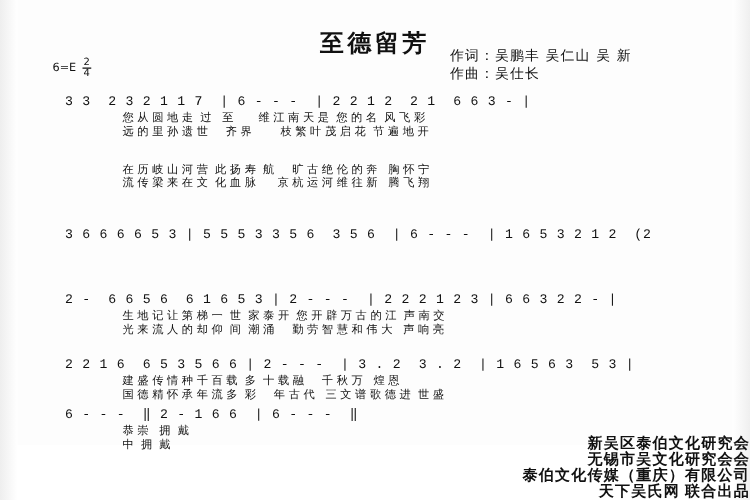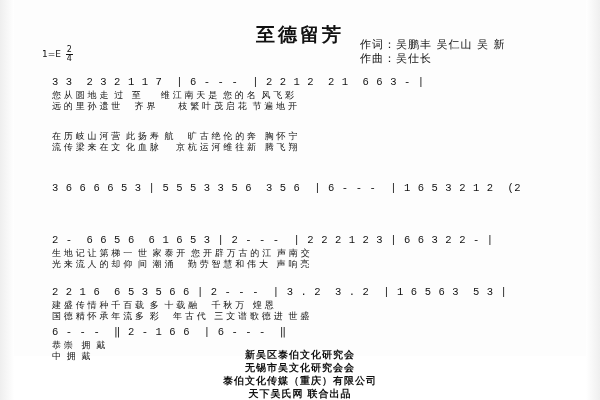--- a/index.html
+++ b/index.html
@@ -89,37 +89,38 @@
     height: 13px;
     line-height: 13px;
   }
   .lyric-line {
     font-size: 9px;
     letter-spacing: 0px;
     white-space: pre;
     color: #111;
     height: 11px;
     line-height: 11px;
+    margin-left: 46px;
   }
   .lyric-block {
     margin-top: 1px;
   }
   .notes-wrap {
     position: relative;
   }
 
   
   .footer {
     position: absolute;
     left: 0;
     top: 348px;
     width: 600px;
-    text-align: center;
-    font-family: Liberation Sans, sans-serif;
-    font-size: 10px;
+    text-align: right;
+    font-family: Liberation Serif, serif;
+    font-size: 12px;
     font-weight: bold;
     line-height: 13px;
     letter-spacing: 1px;
     color: #111;
   }
   .footer div { white-space: nowrap; }
 
   
   .scan-edge-left, .scan-edge-right {
     position: absolute;
@@ -138,21 +139,21 @@
   <div class="scan-edge-right"></div>
 
   <div class="title">至德留芳</div>
 
   <div class="credits">
     <div>作词：吴鹏丰  吴仁山  吴    新</div>
     <div>作曲：吴仕长</div>
   </div>
 
   <div class="keysig">
-    <span>1=E</span>
+    <span>6=E</span>
     <span class="frac">
       <span class="num">2</span>
       <span class="den">4</span>
     </span>
   </div>
 
   <div class="system" style="top:76px;">
     <div class="notes-wrap">
       <div class="notes-line">3 3  2 3 2 1 1 7  | 6 - - -  | 2 2 1 2  2 1  6 6 3 - |</div>
     </div>

